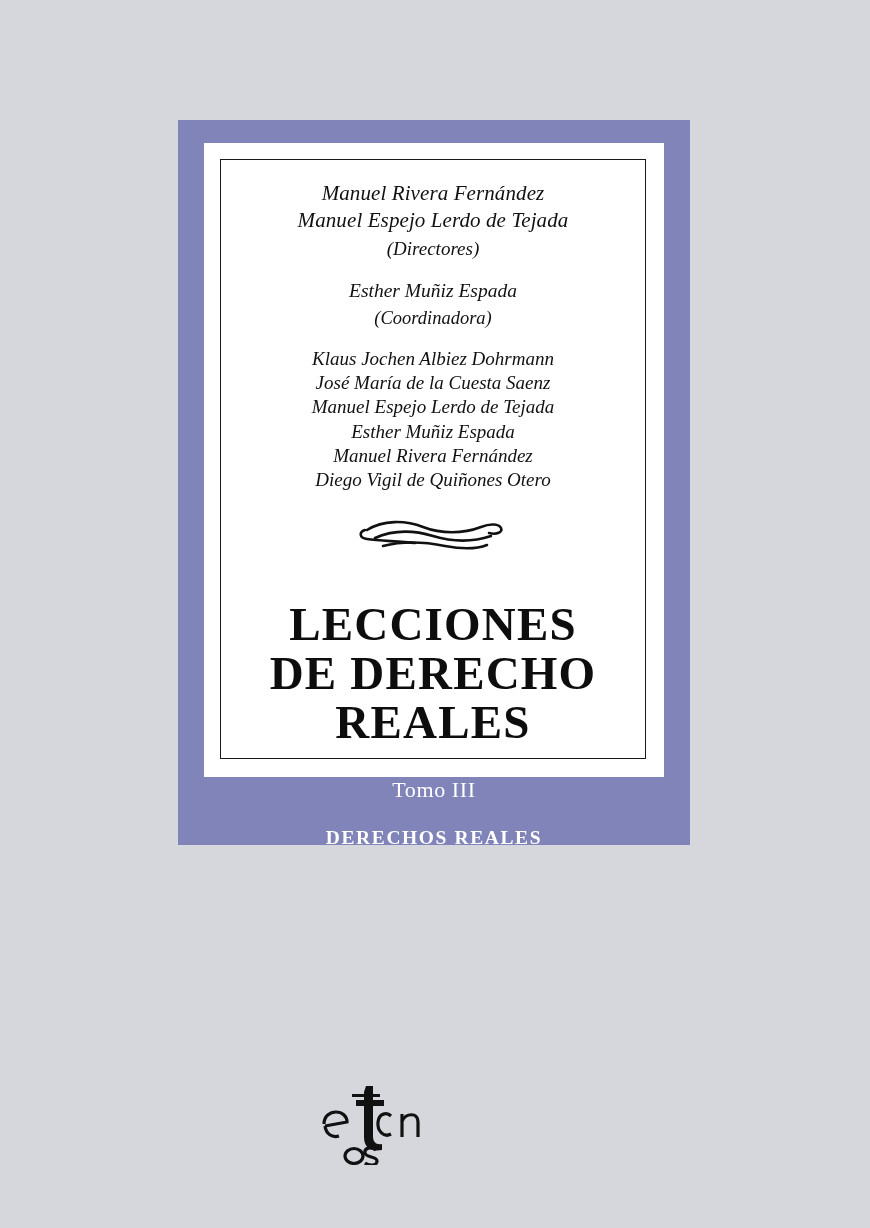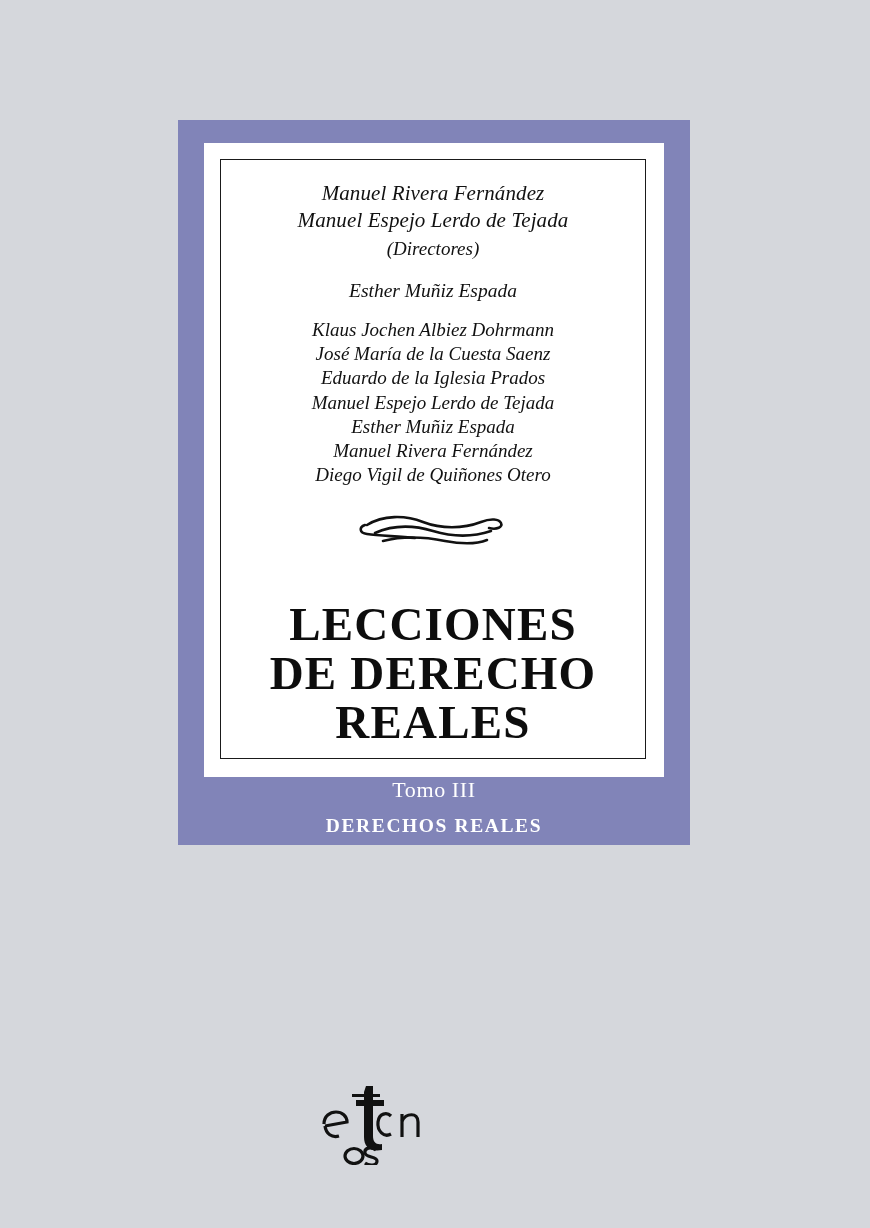--- a/index.html
+++ b/index.html
@@ -135,21 +135,21 @@
   .tomo {
     font-size: 22px;
     letter-spacing: 0.6px;
     line-height: 30px;
   }
   .subtitle {
     font-size: 19.5px;
     font-weight: bold;
     letter-spacing: 1.6px;
     line-height: 30px;
-    margin-top: 6px;
+    margin-top: 18px;
   }
 
   
   .publisher {
     position: absolute;
     left: 0;
     right: 0;
     top: 1080px;
     display: flex;
     justify-content: center;
@@ -169,26 +169,26 @@
         <div class="authors-block">
 
           <div class="directors">
             <div class="name">Manuel Rivera Fernández</div>
             <div class="name">Manuel Espejo Lerdo de Tejada</div>
             <div class="role">(Directores)</div>
           </div>
 
           <div class="coordinator">
             <div class="name">Esther Muñiz Espada</div>
+            <div class="role">(Coordinadora)</div>
           </div>
 
           <div class="contributors">
             <div class="name">Klaus Jochen Albiez Dohrmann</div>
             <div class="name">José María de la Cuesta Saenz</div>
-            <div class="name">Eduardo de la Iglesia Prados</div>
             <div class="name">Manuel Espejo Lerdo de Tejada</div>
             <div class="name">Esther Muñiz Espada</div>
             <div class="name">Manuel Rivera Fernández</div>
             <div class="name">Diego Vigil de Quiñones Otero</div>
           </div>
 
           <div class="ornament">
             <svg width="160" height="40" viewBox="0 0 160 40" xmlns="http://www.w3.org/2000/svg">
               <g fill="none" stroke="#111111" stroke-width="2.6" stroke-linecap="round">
                 <path d="M14 14 C 30 4, 52 4, 70 11 C 88 18, 110 18, 128 11 C 138 7, 146 8, 148 12 C 150 16, 144 19, 136 17"></path>

